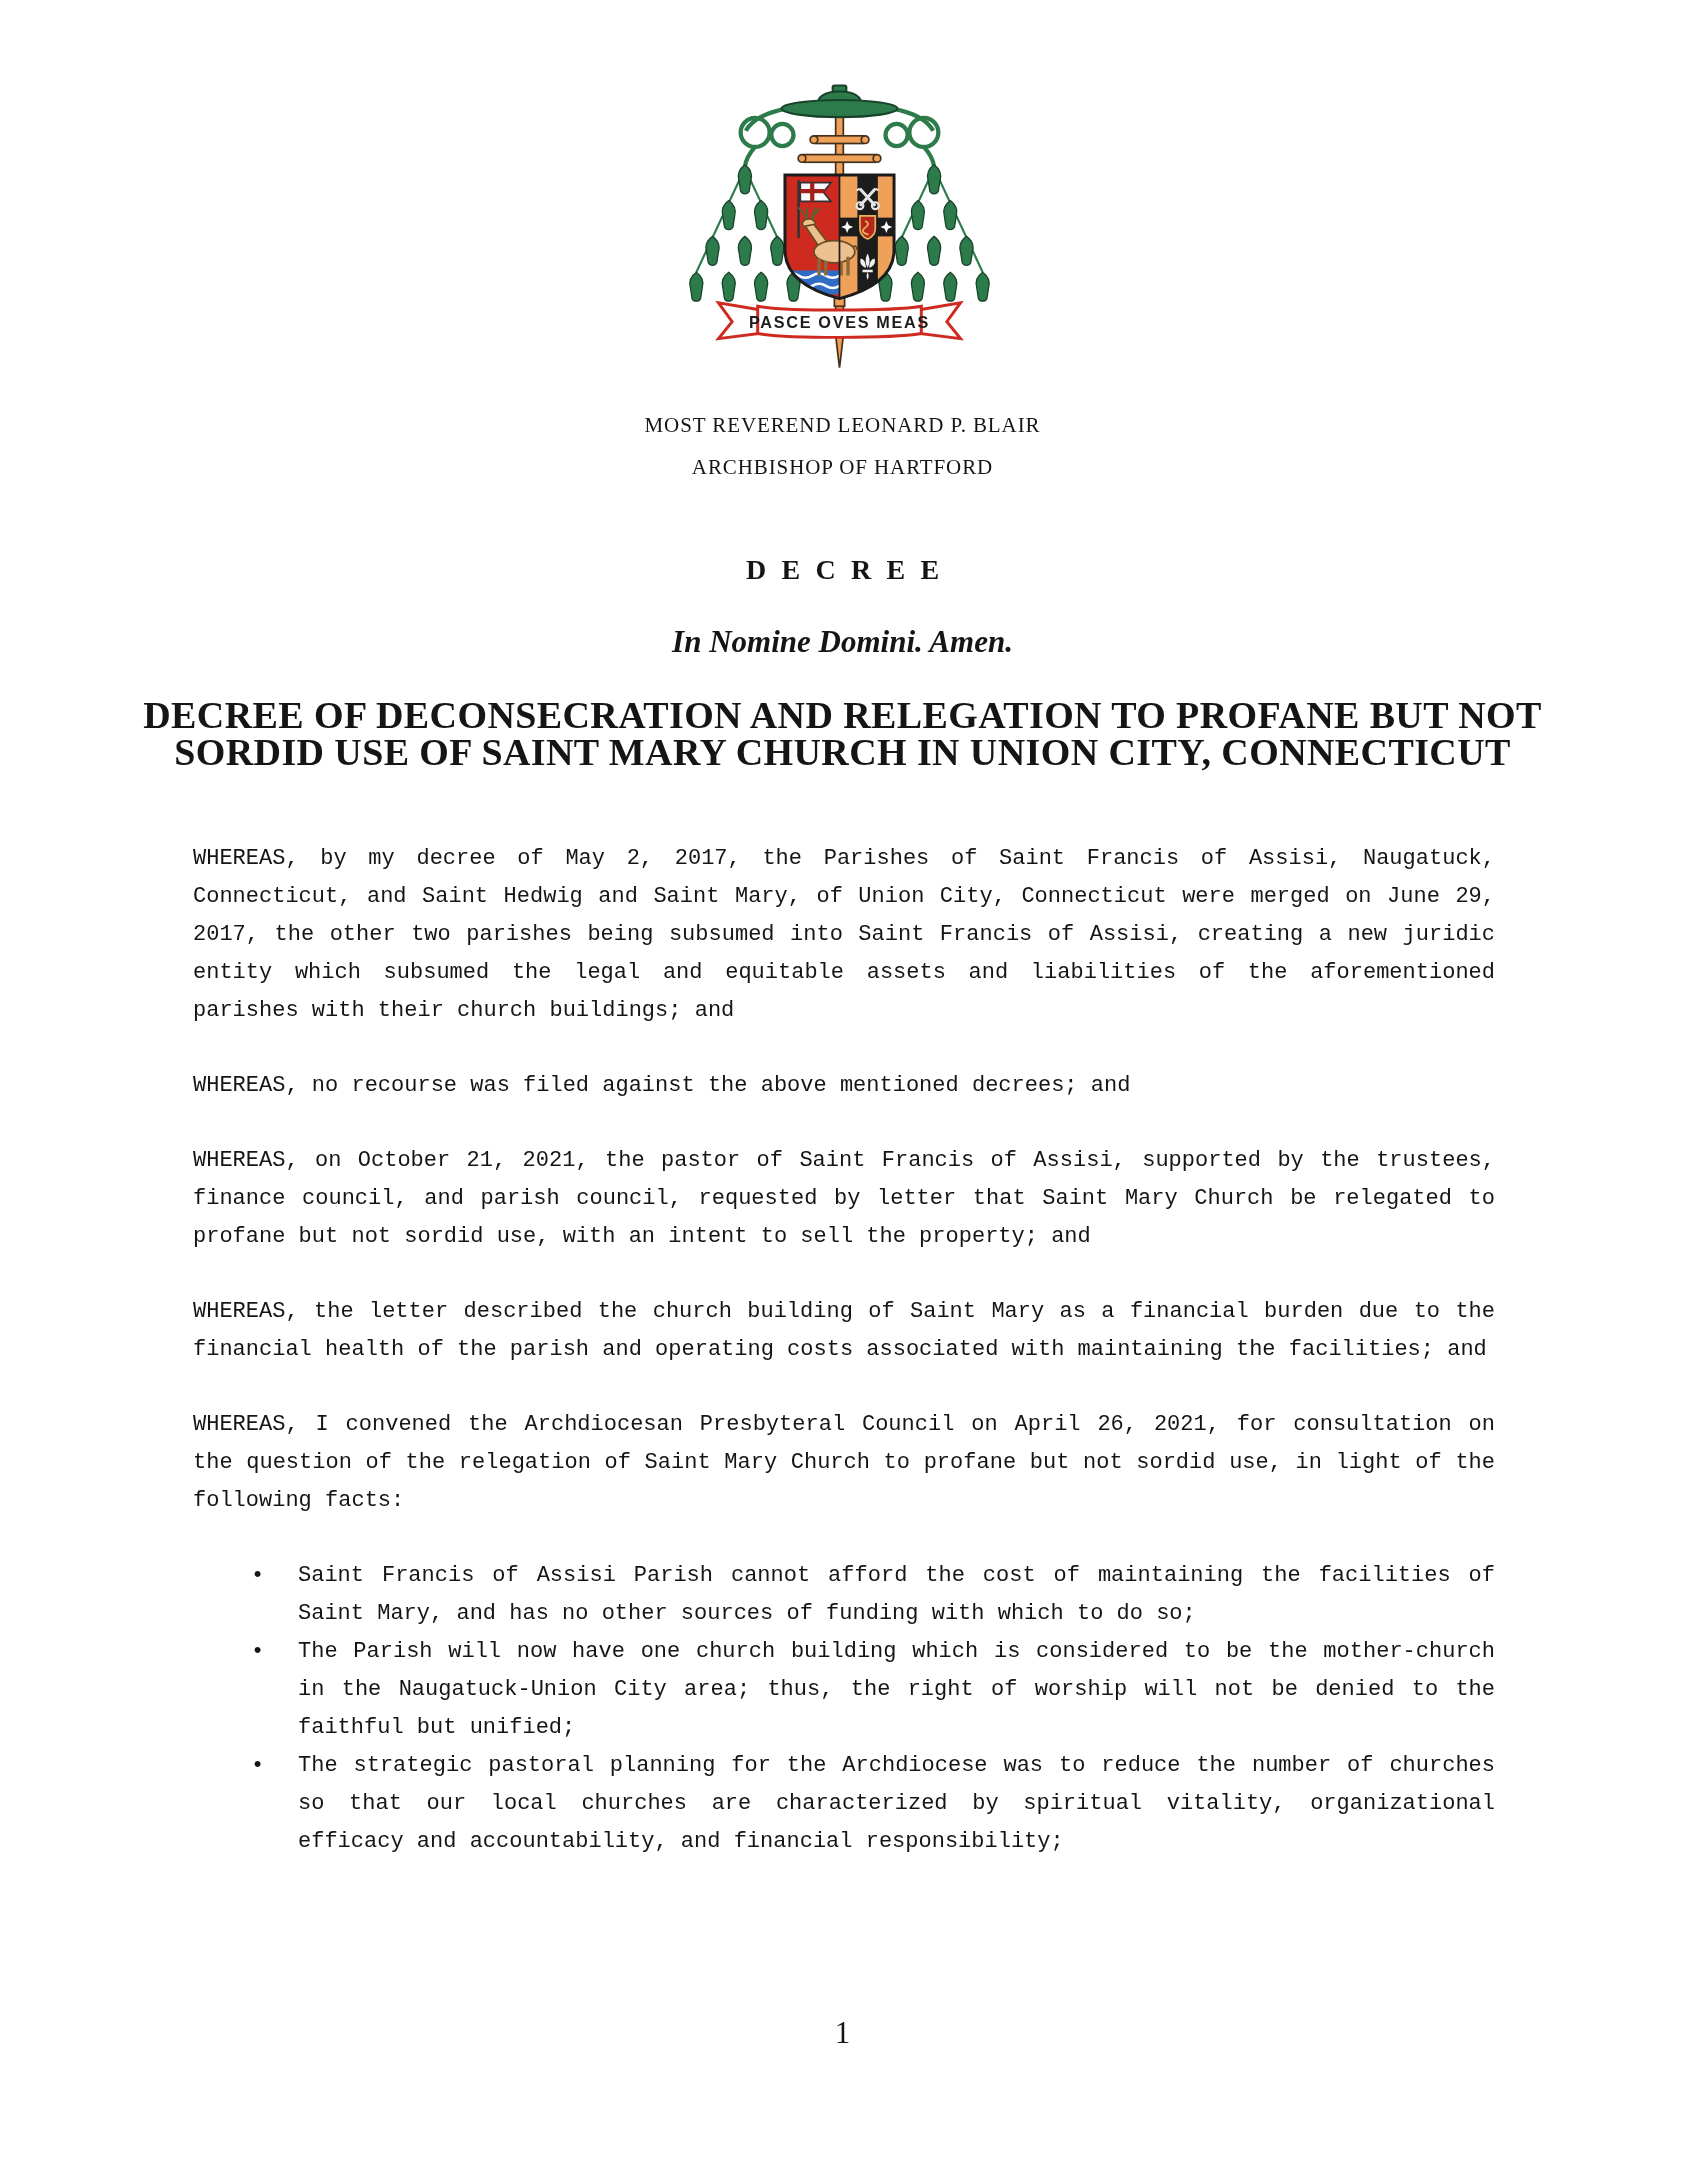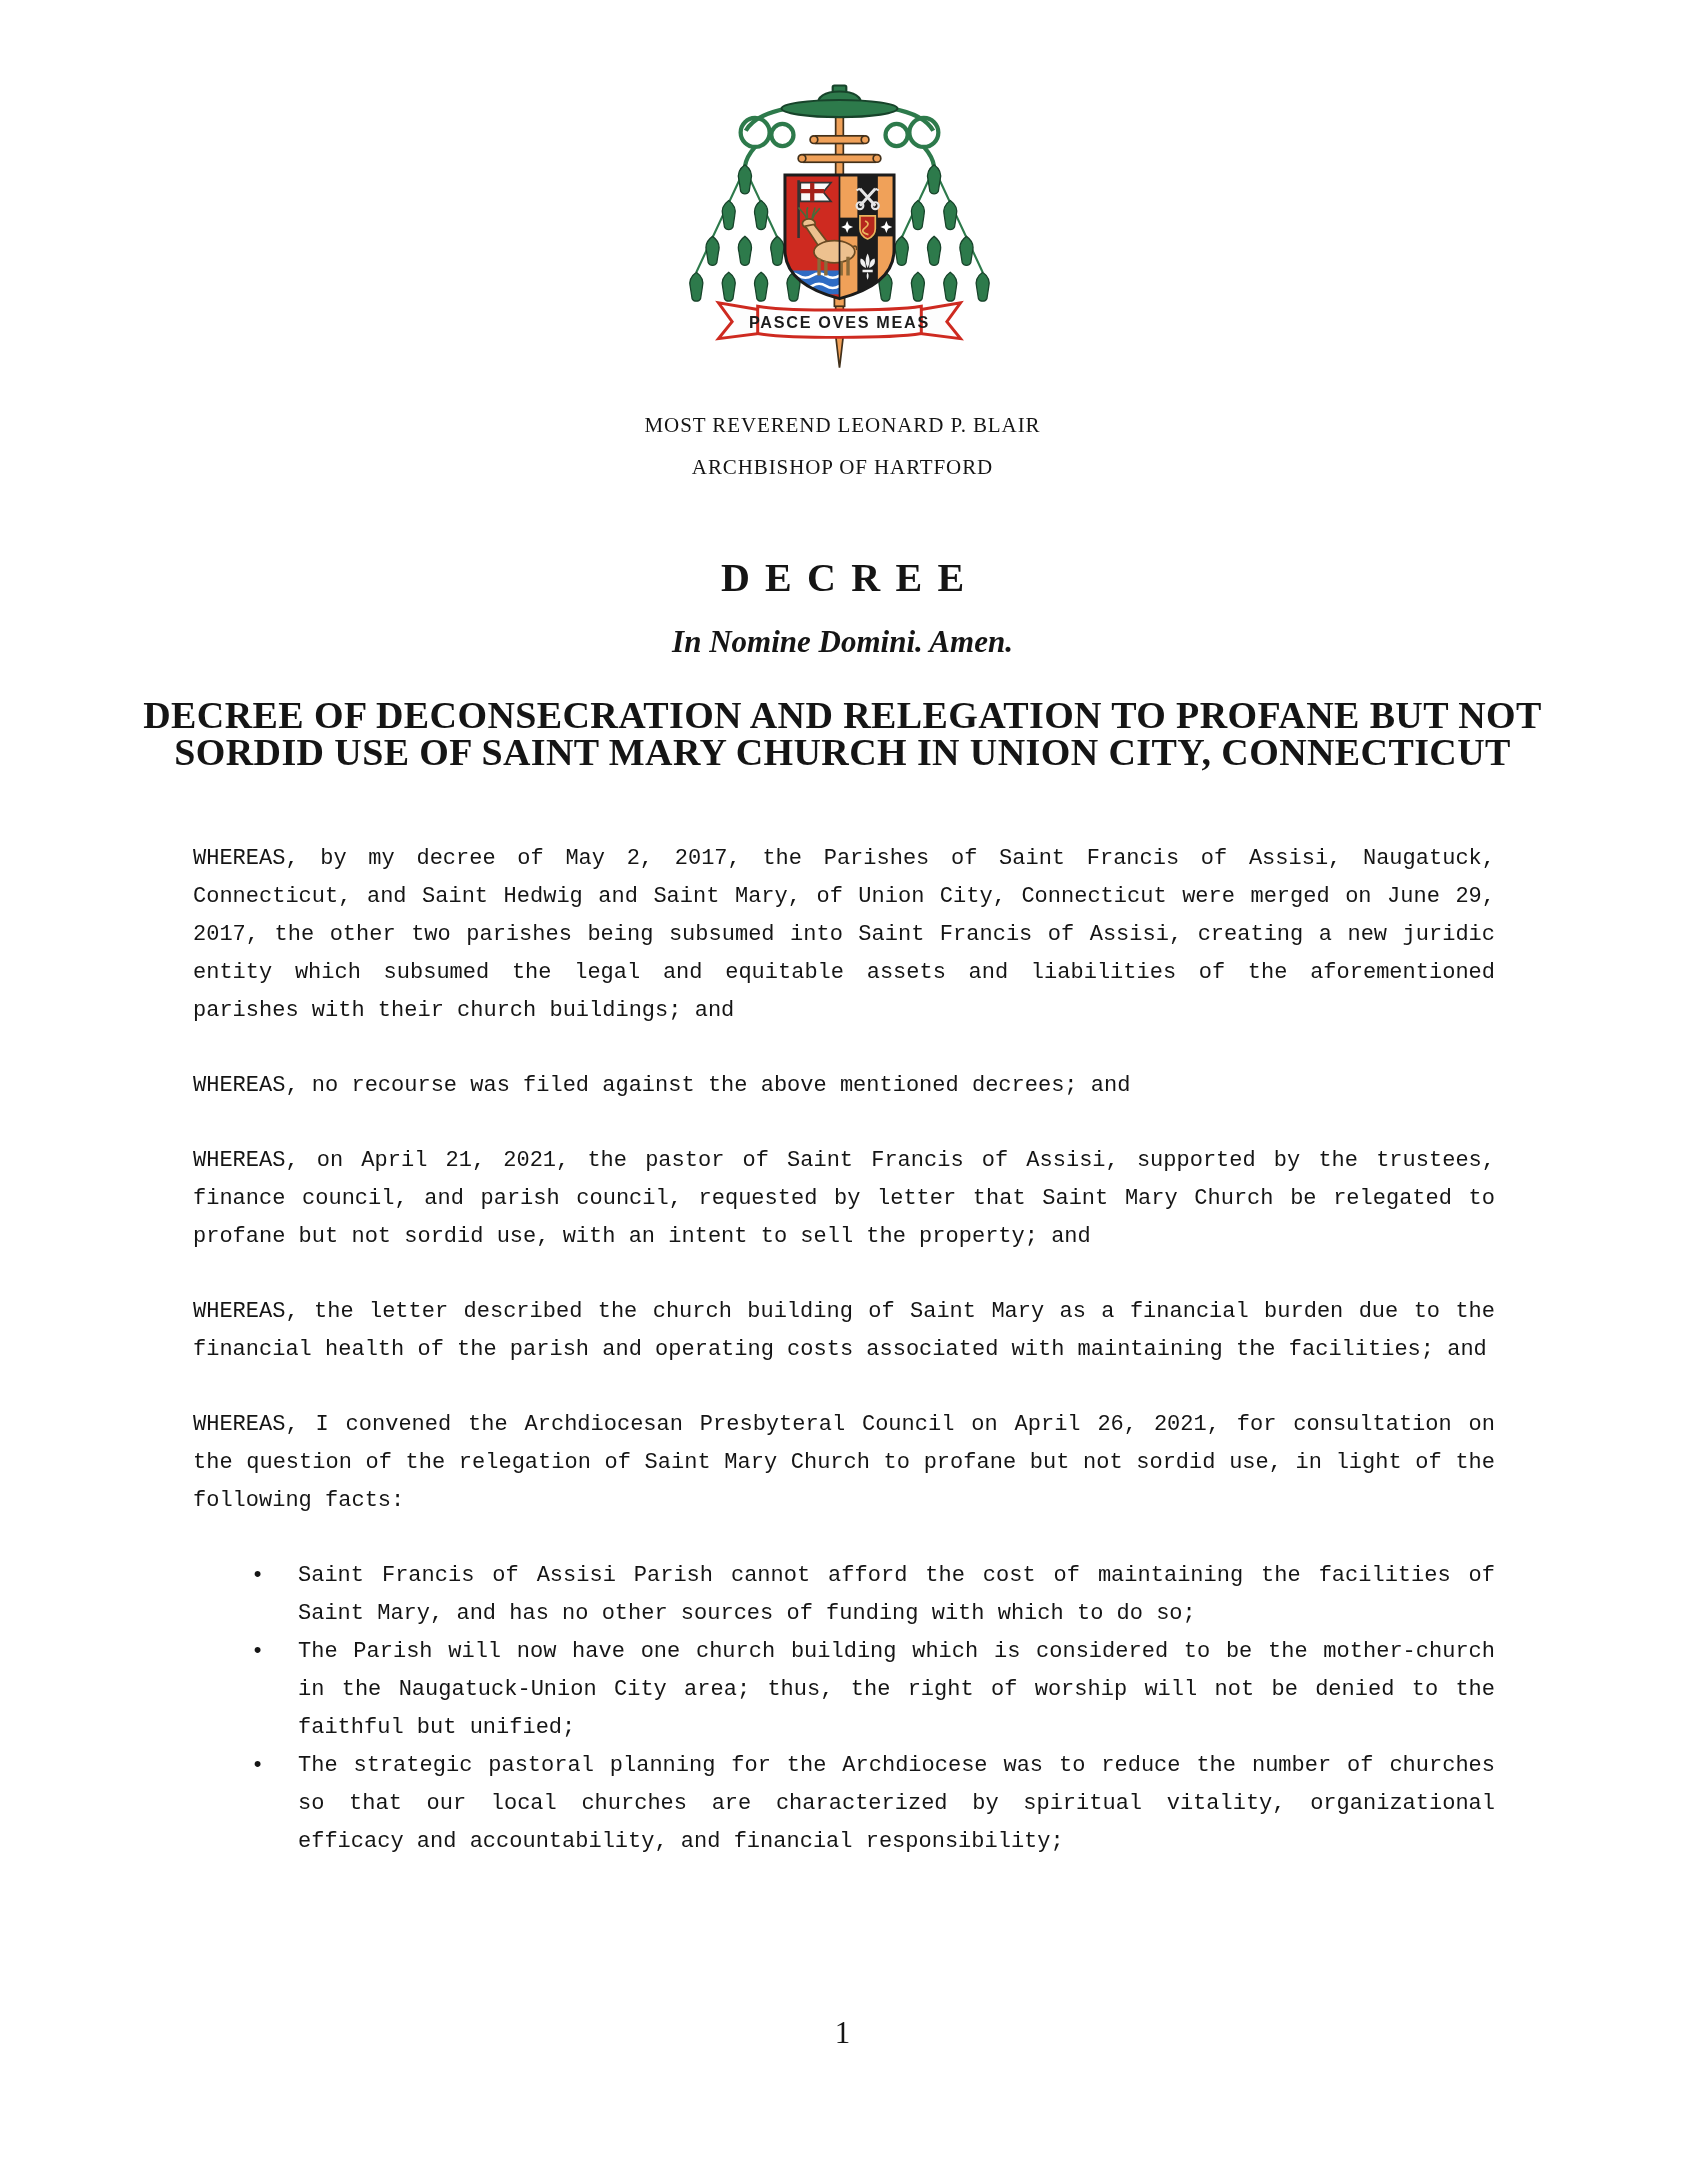--- a/index.html
+++ b/index.html
@@ -24,21 +24,21 @@
   .motto-text {
     font-family:"Liberation Sans","DejaVu Sans",sans-serif;
     font-weight:bold; font-size:19px; letter-spacing:2px; fill:#1c1c1c;
   }
   .author {
     position:absolute; top:404px; left:0; width:100%;
     text-align:center; font-size:21px; line-height:42px; letter-spacing:0.9px;
   }
   .decree-title {
     position:absolute; top:554px; left:0; width:100%;
-    text-align:center; font-size:40px; font-weight:bold;
+    text-align:center; font-size:28px; font-weight:bold;
     letter-spacing:15.3px; text-indent:15.3px;
   }
   .invocation {
     position:absolute; top:624px; left:0; width:100%;
     text-align:center; font-size:31px; font-weight:bold; font-style:italic;
   }
   .subject {
     position:absolute; top:697px; left:0; width:100%;
     text-align:center; font-size:38px; font-weight:bold; line-height:37px;
     letter-spacing:0.4px;
@@ -172,21 +172,21 @@
   <div class="invocation">In Nomine Domini. Amen.</div>
 
   <div class="subject">
     <div>DECREE OF DECONSECRATION AND RELEGATION TO PROFANE BUT NOT</div>
     <div>SORDID USE OF SAINT MARY CHURCH IN UNION CITY, CONNECTICUT</div>
   </div>
 
   <div class="body-text">
     <p>WHEREAS, by my decree of May 2, 2017, the Parishes of Saint Francis of Assisi, Naugatuck, Connecticut, and Saint Hedwig and Saint Mary, of Union City, Connecticut were merged on June 29, 2017, the other two parishes being subsumed into Saint Francis of Assisi, creating a new juridic entity which subsumed the legal and equitable assets and liabilities of the aforementioned parishes with their church buildings; and</p>
     <p>WHEREAS, no recourse was filed against the above mentioned decrees; and</p>
-    <p>WHEREAS, on April 21, 2021, the pastor of Saint Francis of Assisi, supported by the trustees, finance council, and parish council, requested by letter that Saint Mary Church be relegated to profane but not sordid use, with an intent to sell the property; and</p>
+    <p>WHEREAS, on October 21, 2021, the pastor of Saint Francis of Assisi, supported by the trustees, finance council, and parish council, requested by letter that Saint Mary Church be relegated to profane but not sordid use, with an intent to sell the property; and</p>
     <p>WHEREAS, the letter described the church building of Saint Mary as a financial burden due to the financial health of the parish and operating costs associated with maintaining the facilities; and</p>
     <p>WHEREAS, I convened the Archdiocesan Presbyteral Council on April 26, 2021, for consultation on the question of the relegation of Saint Mary Church to profane but not sordid use, in light of the following facts:</p>
 
     <ul class="facts">
       <li>
         <span class="bullet">•</span>
         <span>Saint Francis of Assisi Parish cannot afford the cost of maintaining the facilities of Saint Mary, and has no other sources of funding with which to do so;</span>
       </li>
       <li>
         <span class="bullet">•</span>

